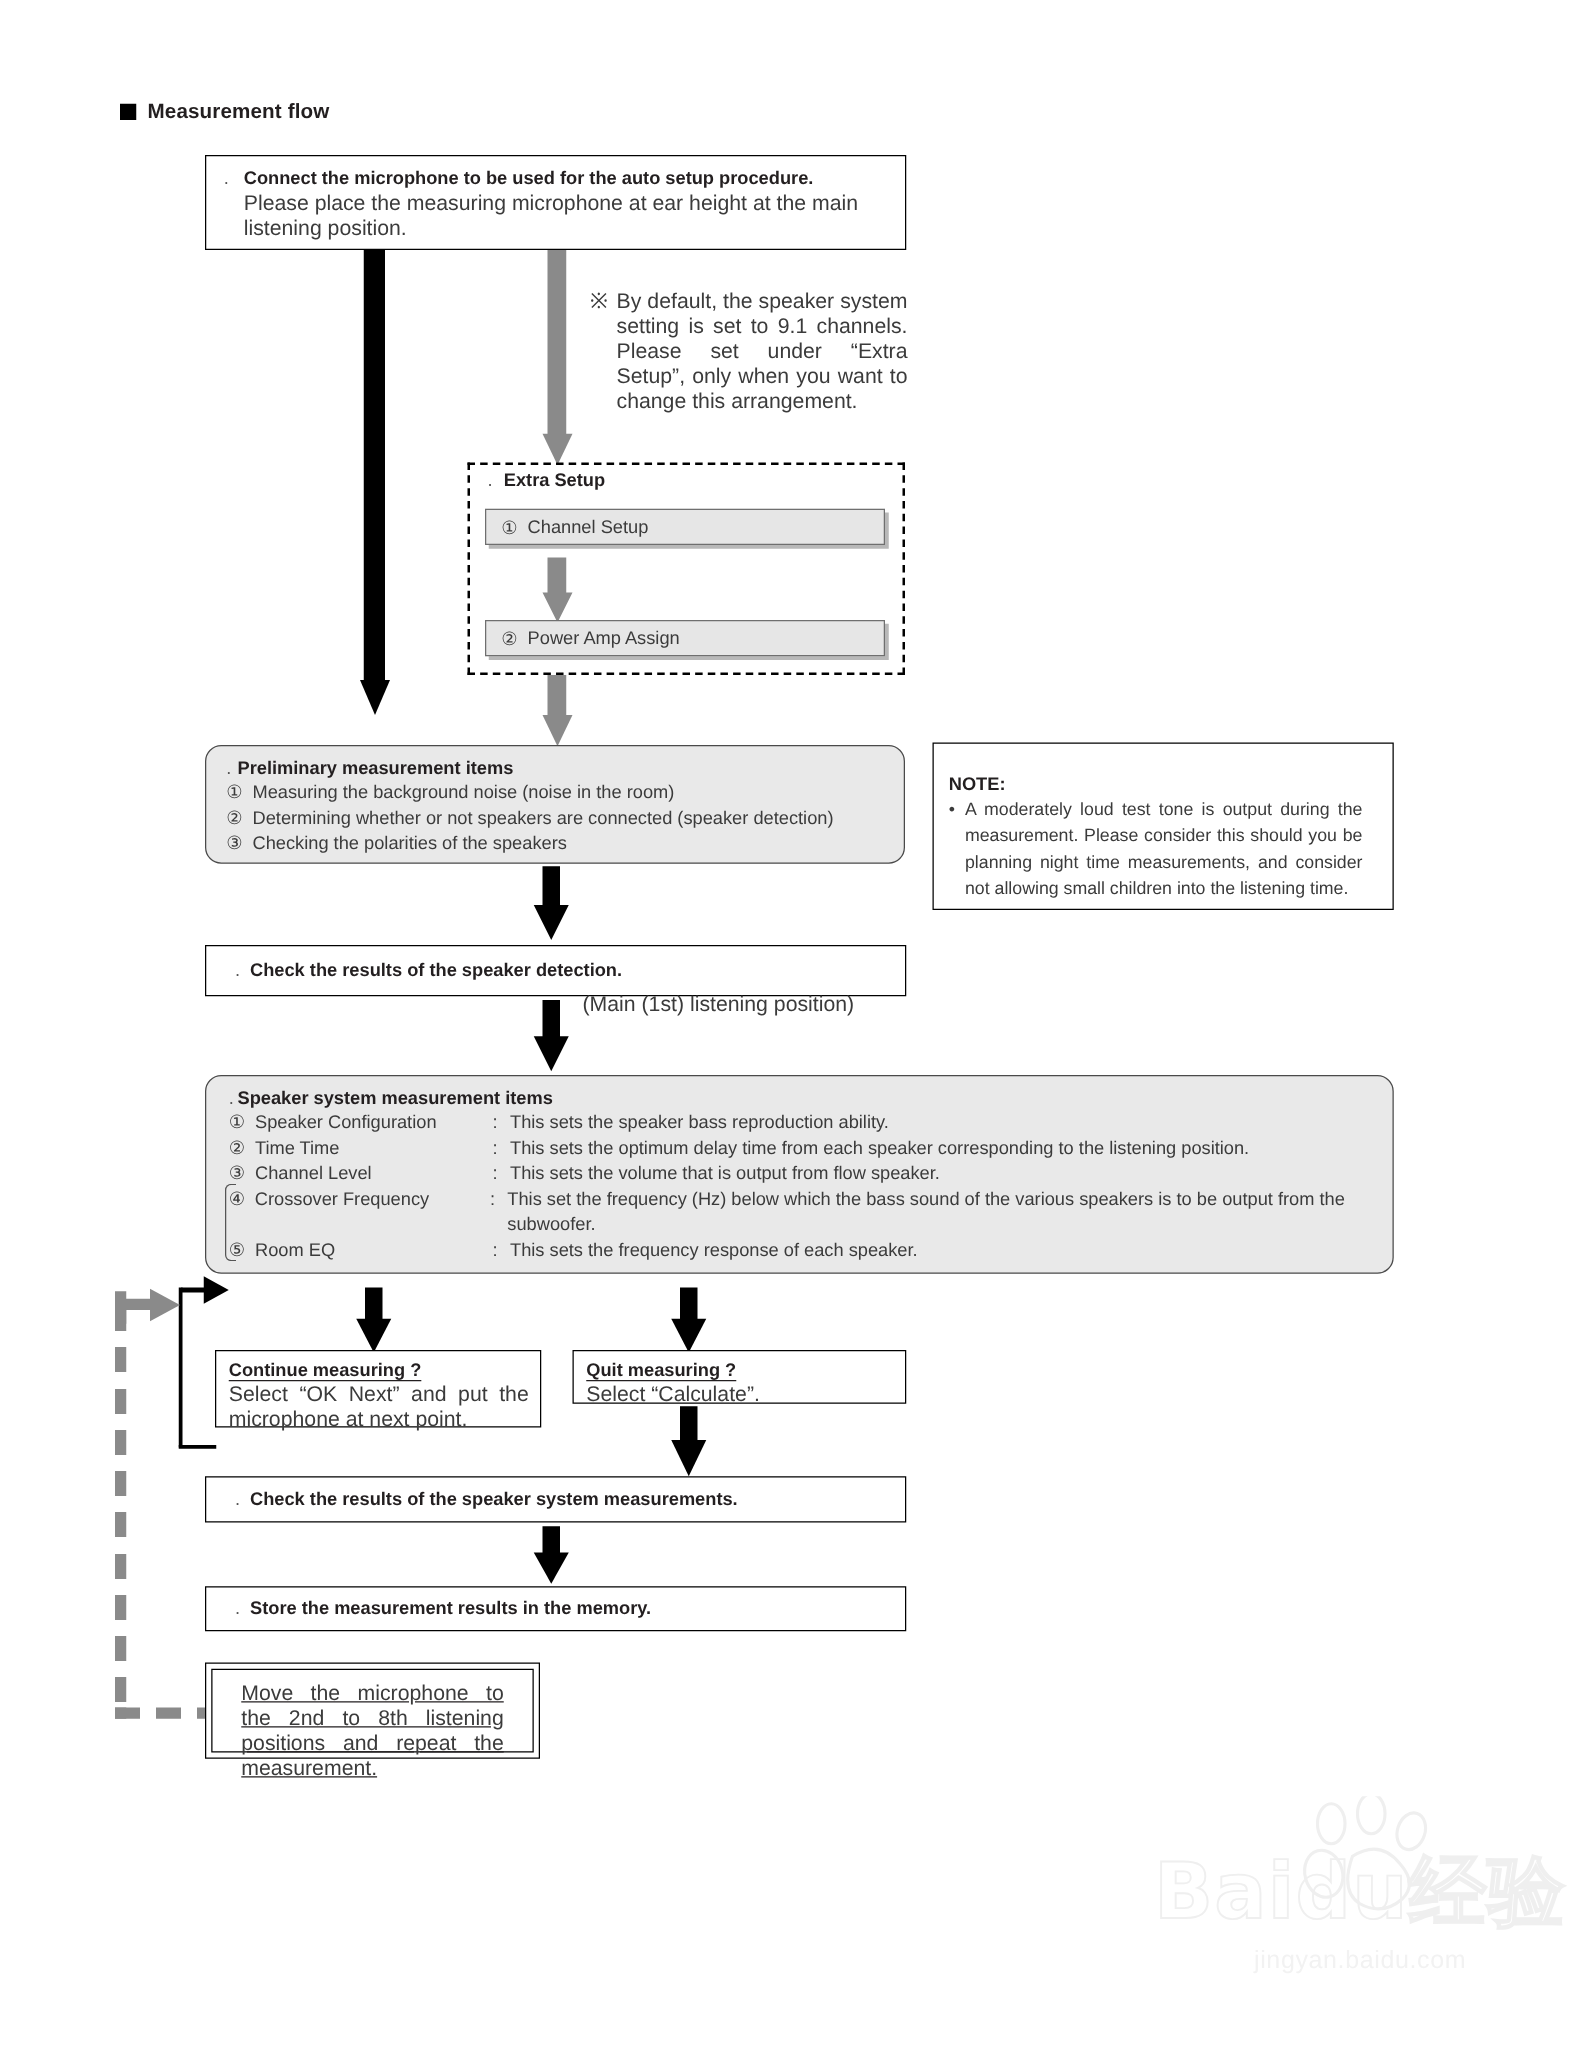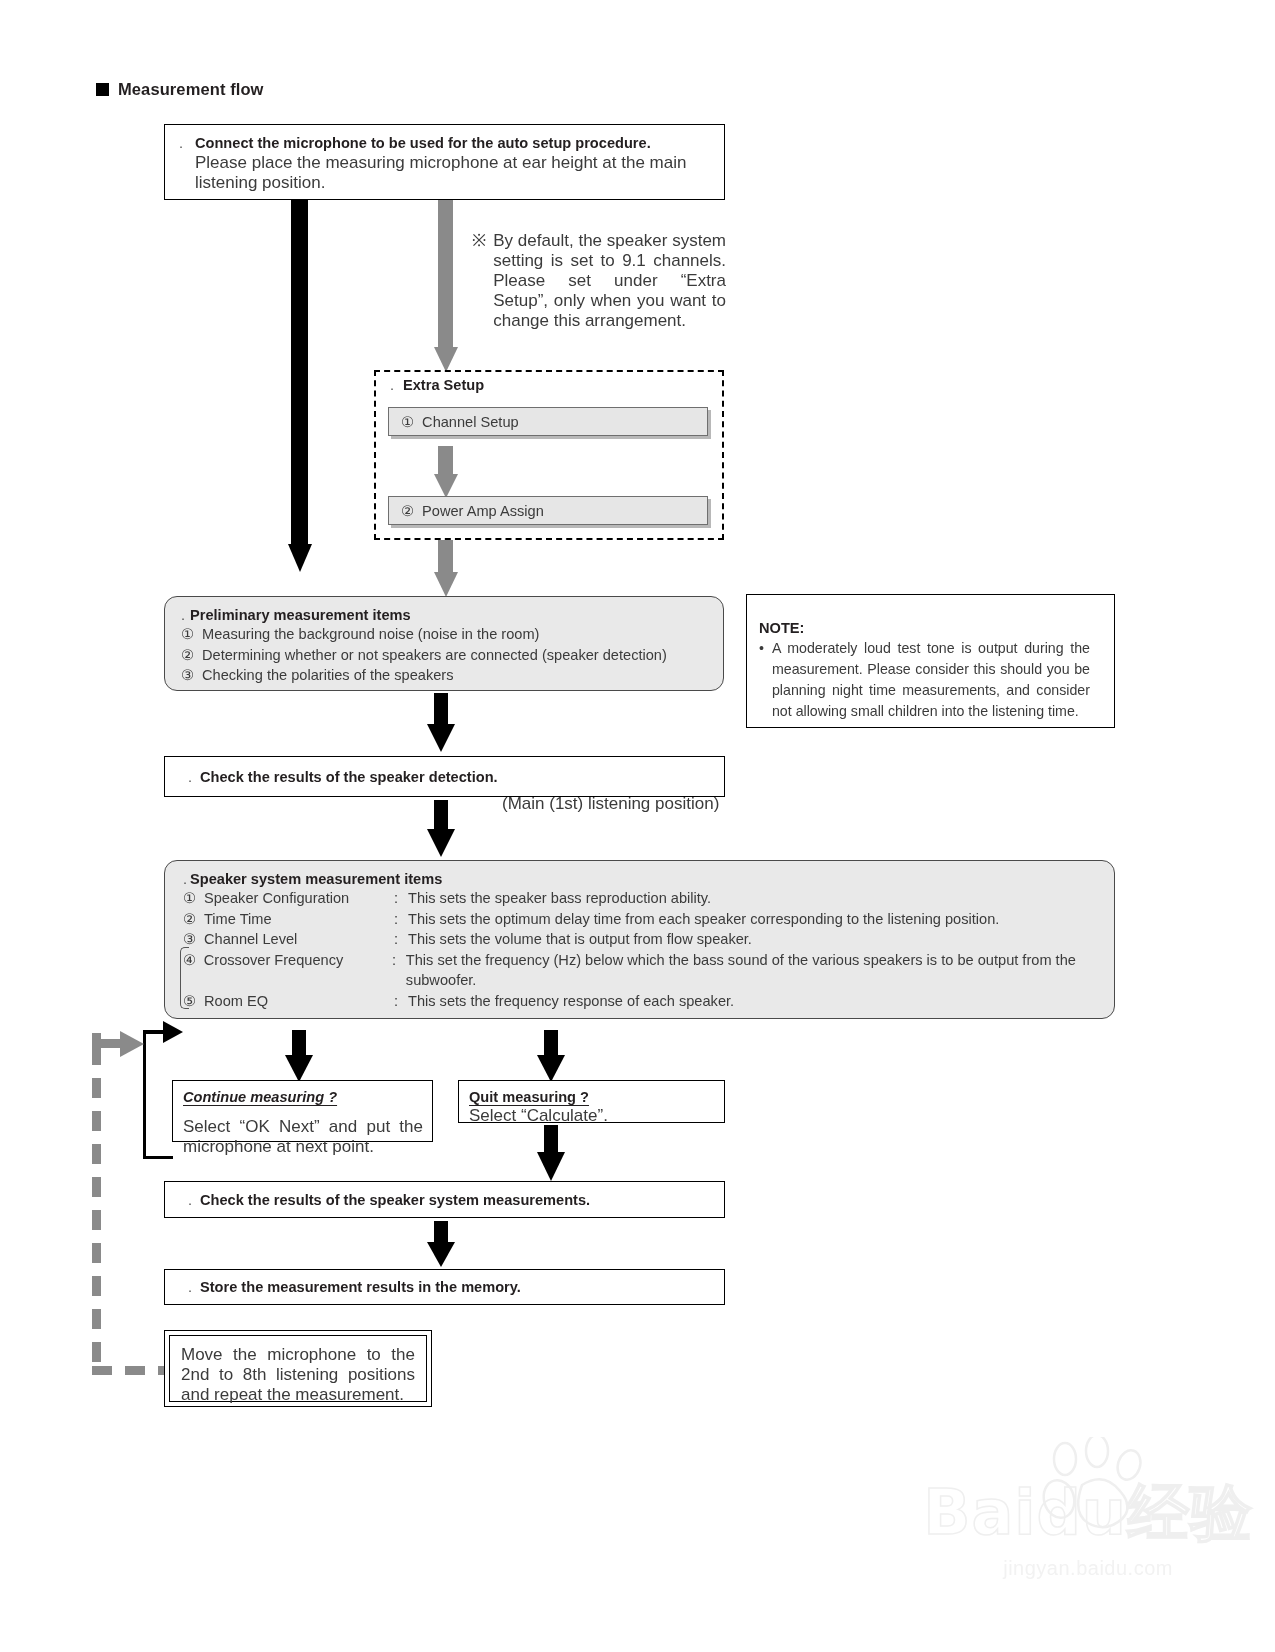--- a/index.html
+++ b/index.html
@@ -19,21 +19,21 @@
   #page-heading .txt { font-size:16.5px; font-weight:bold; letter-spacing:.1px; }
 
   
   .box {
     background:#fff; border:1.6px solid #000;
   }
   .box-round {
     background:#e9e9e9; border:1.6px solid #4a4a4a; border-radius:13px;
   }
   .box-dbl { background:#fff; border:1.6px solid #000; padding:4px; }
-  .box-dbl > .inner { border:1.6px solid #000; width:100%; height:100%; padding:9px 11px; }
+  .box-dbl > .inner { border:1.6px solid #000; width:100%; height:100%; padding:9px 23px;text-decoration:underline; }
 
   .dashed-region {
     border:2px dashed #000; background:transparent;
   }
 
   .hdr { font-weight:bold; font-size:14.6px; }
   .body-t { font-size:17px; color:#3b3b3b; line-height:20px; }
   .tiny-dot { font-size:14.6px; color:#555; }
 
   
@@ -172,21 +172,21 @@
   <span class="tiny-dot" style="width:12px;">.</span>
   <span class="hdr">Check the results of the speaker detection.</span>
 </div>
 
 <div class="abs" style="left:427px; top:800px; width:28px; height:58px;">
   <div style="position:absolute; left:7px; top:0; width:14px; height:30px; background:#000;"></div>
   <div style="position:absolute; left:0; top:29px; width:0; height:0;
               border-left:14px solid transparent; border-right:14px solid transparent;
               border-top:28px solid #000;"></div>
 </div>
-<div class="abs body-t" style="left:466px; top:794px;margin-left:36px;">(Main (1st) listening position)</div>
+<div class="abs body-t" style="left:466px; top:794px;">(Main (1st) listening position)</div>
 
 <div class="abs box-round" style="left:164px; top:860px; width:951px; height:159px; padding:10px 0 0 18px;">
   <div style="display:flex; align-items:baseline; margin-bottom:1px;">
     <span class="tiny-dot" style="width:7px;">.</span>
     <span class="hdr">Speaker system measurement items</span>
   </div>
 
   <div class="li-row">
     <span class="num">①</span>
     <span class="lbl" style="width:190px;">Speaker Configuration</span>
@@ -253,21 +253,21 @@
               border-top:27px solid #000;"></div>
 </div>
 <div class="abs" style="left:537px; top:1030px; width:28px; height:52px;">
   <div style="position:absolute; left:7px; top:0; width:14px; height:26px; background:#000;"></div>
   <div style="position:absolute; left:0; top:25px; width:0; height:0;
               border-left:14px solid transparent; border-right:14px solid transparent;
               border-top:27px solid #000;"></div>
 </div>
 
 <div class="abs box" style="left:172px; top:1080px; width:261px; height:62px; padding:8px 11px 0 10px;">
-  <div class="hdr" style="text-decoration:underline; text-underline-offset:3px; margin-bottom:12px;font-style:italic;">Continue measuring ?</div>
+  <div class="hdr" style="text-decoration:underline; text-underline-offset:3px; margin-bottom:1px;">Continue measuring ?</div>
   <div class="body-t justify" style="width:240px;">Select “OK Next” and put the microphone at next point.</div>
 </div>
 
 <div class="abs box" style="left:458px; top:1080px; width:267px; height:43px; padding:8px 11px 0 10px;">
   <div class="hdr" style="text-decoration:underline; text-underline-offset:3px; margin-bottom:1px;">Quit measuring ?</div>
   <div class="body-t">Select “Calculate”.</div>
 </div>
 
 <div class="abs" style="left:537px; top:1125px; width:28px; height:56px;">
   <div style="position:absolute; left:7px; top:0; width:14px; height:28px; background:#000;"></div>

